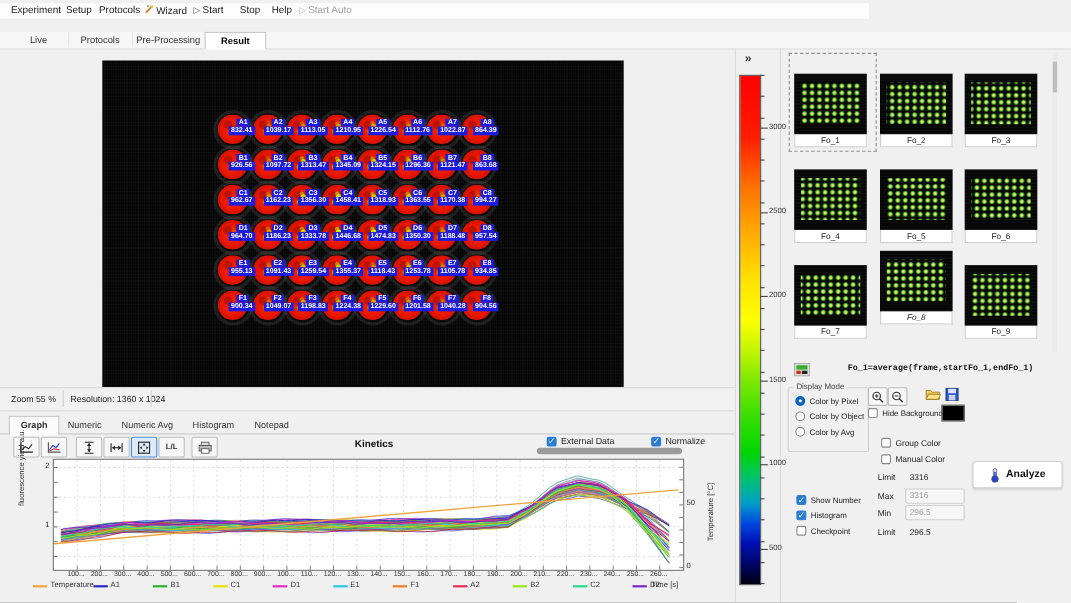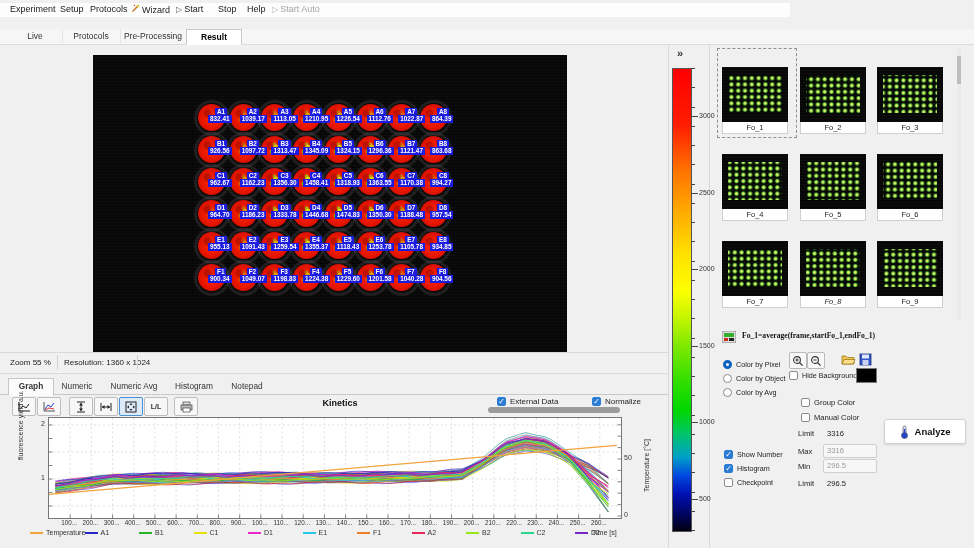--- a/index.html
+++ b/index.html
@@ -41,21 +41,21 @@
   .thumb .timg{position:relative;width:66px;height:55px;background-color:#070707;overflow:hidden;
     background-image:repeating-linear-gradient(0deg,rgba(60,60,60,.12) 0 1px,transparent 1px 3px);}
   .thumb .dots{position:absolute;left:6px;top:8px;width:54px;height:38px;
     background-image:radial-gradient(circle,rgba(252,255,130,.95) .8px,rgba(90,225,45,.85) 1.7px,rgba(20,70,10,0) 2.7px);
     background-size:6.8px 6.3px;}
   .thumb .tlabel{width:64px;height:11px;background:#fff;border:1px solid #cfcfcf;border-top:none;text-align:center;font-size:7.5px;line-height:11px;color:#222;}
   #thumb-select{left:717px;top:48px;width:78px;height:88px;border:1px dashed #8f8f8f;}
   #thumb-scroll{left:957px;top:48px;width:4px;height:272px;background:#ebebeb;}
   #thumb-scroll .th{position:absolute;left:0;top:8px;width:4px;height:28px;background:#bdbdbd;}
   #formula-icon{left:722px;top:329px;}
-  #formula-text{left:742px;top:331px;width:226px;text-align:left;font-family:Liberation Serif, serif;font-size:7.6px;font-weight:bold;color:#111;}
+  #formula-text{left:742px;top:331px;width:226px;text-align:center;font-family:Liberation Mono, monospace;font-size:7.6px;font-weight:bold;color:#111;}
   .gb{position:absolute;border:1px solid #d0d0d0;border-radius:2px;}
   .gb .lg{position:absolute;top:-6px;left:4px;background:#f0f0f0;padding:0 3px;font-size:7.2px;color:#444;white-space:nowrap;}
   .opt-row{position:absolute;display:flex;align-items:center;gap:4px;font-size:7.2px;color:#222;white-space:nowrap;}
   .cb{width:9px;height:9px;border:1px solid #8a8a8a;border-radius:2px;background:#fff;box-sizing:border-box;flex:0 0 auto;
       font-size:8px;line-height:8px;text-align:center;color:transparent;}
   .cb.on{background:#2b7cd3;border-color:#2b7cd3;color:#fff;}
   .radio{width:9px;height:9px;border:1px solid #8a8a8a;border-radius:50%;background:#fff;box-sizing:border-box;flex:0 0 auto;}
   .radio.on{border:3px solid #0a62c0;}
   .minibtn{position:absolute;border:1px solid #b9b9b9;border-radius:2px;background:#f8f8f8;display:flex;align-items:center;justify-content:center;}
   #hidebg-swatch{left:856px;top:368px;width:19px;height:13px;background:#000;border:1px solid #7a7a7a;}
@@ -443,21 +443,21 @@
           <div class="dots" style="background-position: 8.5px 5.5px;"></div>
         </div>
         <div class="tlabel">Fo_6</div>
       </div>
       <div class="thumb abs" style="left: 722px; top: 241px;">
         <div class="timg">
           <div class="dots" style="background-position: 10.2px 6.6px;"></div>
         </div>
         <div class="tlabel">Fo_7</div>
       </div>
-      <div class="thumb abs" style="left: 800px; top: 241px; font-style: italic;">
+      <div class="thumb abs" style="left: 800px; top: 228px; font-style: italic;">
         <div class="timg">
           <div class="dots" style="background-position: 11.9px 7.7px;"></div>
         </div>
         <div class="tlabel">Fo_8</div>
       </div>
       <div class="thumb abs" style="left: 877px; top: 241px;">
         <div class="timg">
           <div class="dots" style="background-position: 13.6px 8.8px;"></div>
         </div>
         <div class="tlabel">Fo_9</div>
@@ -470,20 +470,23 @@
   <span id="formula-icon" class="abs">
     <svg width="14" height="12">
         <rect x="0" y="0" width="14" height="12" fill="#dcdcdc" stroke="#888" stroke-width="1"></rect>
         <rect x="2" y="2" width="10" height="4" fill="#35b02a"></rect>
         <rect x="2" y="7" width="4" height="3" fill="#c83218"></rect>
         <rect x="7" y="7" width="5" height="3" fill="#222"></rect>
       </svg>
   </span>
   <div id="formula-text" class="abs">Fo_1=average(frame,startFo_1,endFo_1)</div>
 
+  <div class="gb" style="left:716px;top:352px;width:72px;height:57px;">
+    <span class="lg">Display Mode</span>
+  </div>
   <div id="display-mode-rows">
       <div class="opt-row" style="left: 723px; top: 360px;">
         <span class="radio on"></span>
         <span>Color by Pixel</span>
       </div>
       <div class="opt-row" style="left: 723px; top: 374px;">
         <span class="radio"></span>
         <span>Color by Object</span>
       </div>
       <div class="opt-row" style="left: 723px; top: 388px;">

